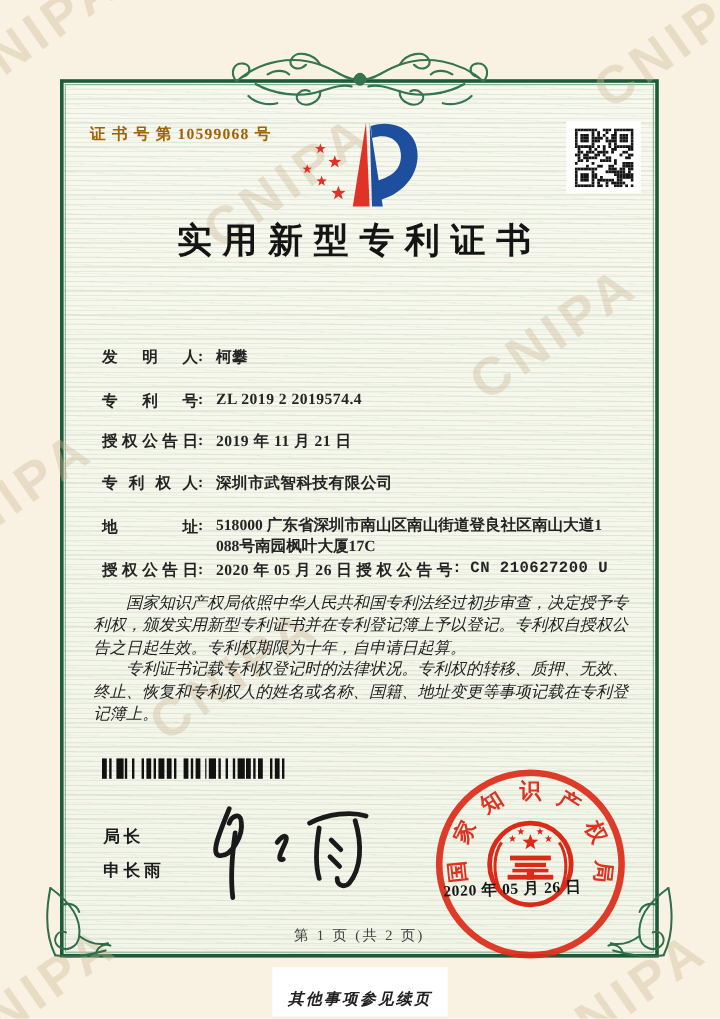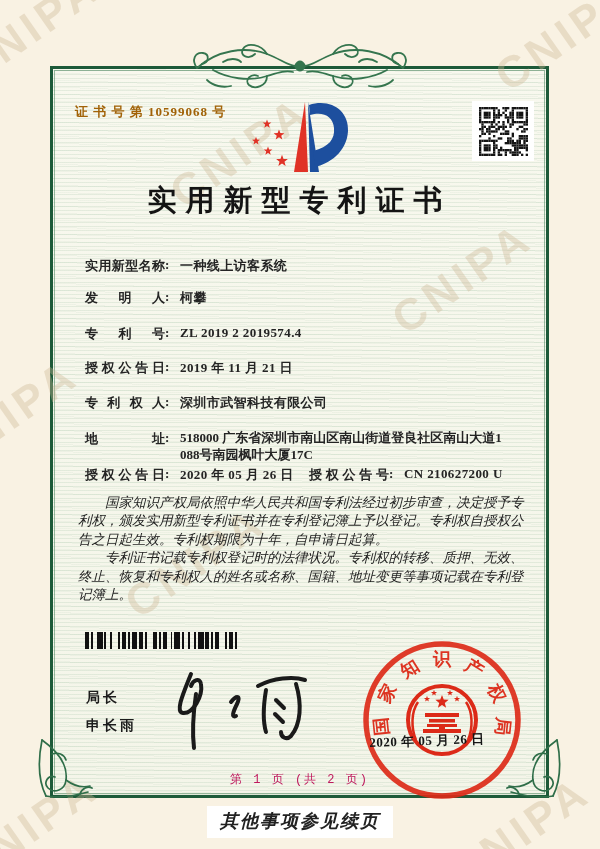--- a/index.html
+++ b/index.html
@@ -24,40 +24,40 @@
   .title{left:50px;top:181px;width:499px;text-align:center;font-size:29px;font-weight:700;
          letter-spacing:9px;color:#141414;}
   .qr-patch{left:472px;top:101px;width:62px;height:60px;background:#fff;}
   
   .row{position:absolute;z-index:4;left:85px;font:600 13px "Liberation Serif",serif;color:#242424;white-space:nowrap;}
   .flabel{display:inline-block;width:80px;text-align:justify;text-align-last:justify;vertical-align:top;}
   .colon{display:inline-block;width:6px;margin-right:9px;vertical-align:top;}
   .fval{letter-spacing:.4px;vertical-align:top;}
   .addr .fval{display:inline-block;white-space:normal;width:326px;word-break:break-all;
               line-height:16.5px;letter-spacing:0;}
-  .grp2{margin-left:12px;}
+  .grp2{font-family:Liberation Mono, monospace;}
   
   .body-text{left:78px;top:494px;width:448px;font-style:italic;font-size:13.5px;
              line-height:18.4px;color:#222;}
   .body-text p{margin:0;text-indent:2em;}
   
   .bc{left:85px;top:632px;width:156px;height:17px;font-size:0;}
   .bc i{display:inline-block;height:100%;}
   
   .signer{left:86px;font:700 14px "Liberation Sans","DejaVu Sans",sans-serif;color:#1c1c1c;letter-spacing:3px;text-align:right;}
   
   .seal{left:442px;top:720px;width:0;height:0;}
   .seal svg{position:absolute;transform:translate(-50%,-50%);}
   .sealch{position:absolute;left:0;top:0;font:700 18px "Liberation Serif",serif;color:#dc2a18;opacity:.95;}
   .seal-date{position:absolute;left:-15px;top:21px;transform:translate(-50%,-50%) rotate(-2deg);
              font:700 13px "Liberation Serif",serif;color:#161616;white-space:nowrap;letter-spacing:.5px;}
   
-  .pagefoot{left:50px;top:771px;width:499px;text-align:center;font-size:12px;color:#be185d;letter-spacing:2px;font-family:Liberation Mono, monospace;}
-  .note{left:300px;top:806px;transform:translateX(-50%);background:#ffffff;padding:3px 13px 5px;
-        font-style:italic;font-size:18px;font-weight:600;color:#222;letter-spacing:2px;white-space:nowrap;}
+  .pagefoot{left:50px;top:771px;width:499px;text-align:center;font-size:12px;color:#404040;letter-spacing:2px;}
+  .note{left:300px;top:806px;transform:translateX(-50%);background:#ffffff;padding:18px 13px 5px;
+        font-style:italic;font-size:13px;font-weight:600;color:#222;letter-spacing:2px;white-space:nowrap;}
 </style>
 </head>
 <body>
 
 <div class="page">
 
   <span class="wm" style="left:30px;top:28px">CNIPA</span>
   <span class="wm" style="left:565px;top:35px">CNIPA</span>
   <span class="wm" style="left:240px;top:152px">CNIPA</span>
   <span class="wm" style="left:462px;top:278px">CNIPA</span>
@@ -373,23 +373,20 @@
         <rect x="32.67" y="46.67" width="2.33" height="2.33" fill="#151515"></rect>
         <rect x="35.00" y="46.67" width="2.33" height="2.33" fill="#151515"></rect>
         <rect x="37.33" y="46.67" width="2.33" height="2.33" fill="#151515"></rect>
         <rect x="42.00" y="46.67" width="2.33" height="2.33" fill="#151515"></rect>
         <rect x="46.67" y="46.67" width="2.33" height="2.33" fill="#151515"></rect>
       </svg>
   </div>
 
   <div class="ct title">实用新型专利证书</div>
 
-  <div class="row" style="top:257px">
-    <span class="flabel">实用新型名称</span><span class="colon">:</span><span class="fval">一种线上访客系统</span>
-  </div>
   <div class="row" style="top:289px">
     <span class="flabel">发明人</span><span class="colon">:</span><span class="fval">柯攀</span>
   </div>
   <div class="row" style="top:325px">
     <span class="flabel">专利号</span><span class="colon">:</span><span class="fval">ZL 2019 2 2019574.4</span>
   </div>
   <div class="row" style="top:359px">
     <span class="flabel">授权公告日</span><span class="colon">:</span><span class="fval">2019 年 11 月 21 日</span>
   </div>
   <div class="row" style="top:394px">

